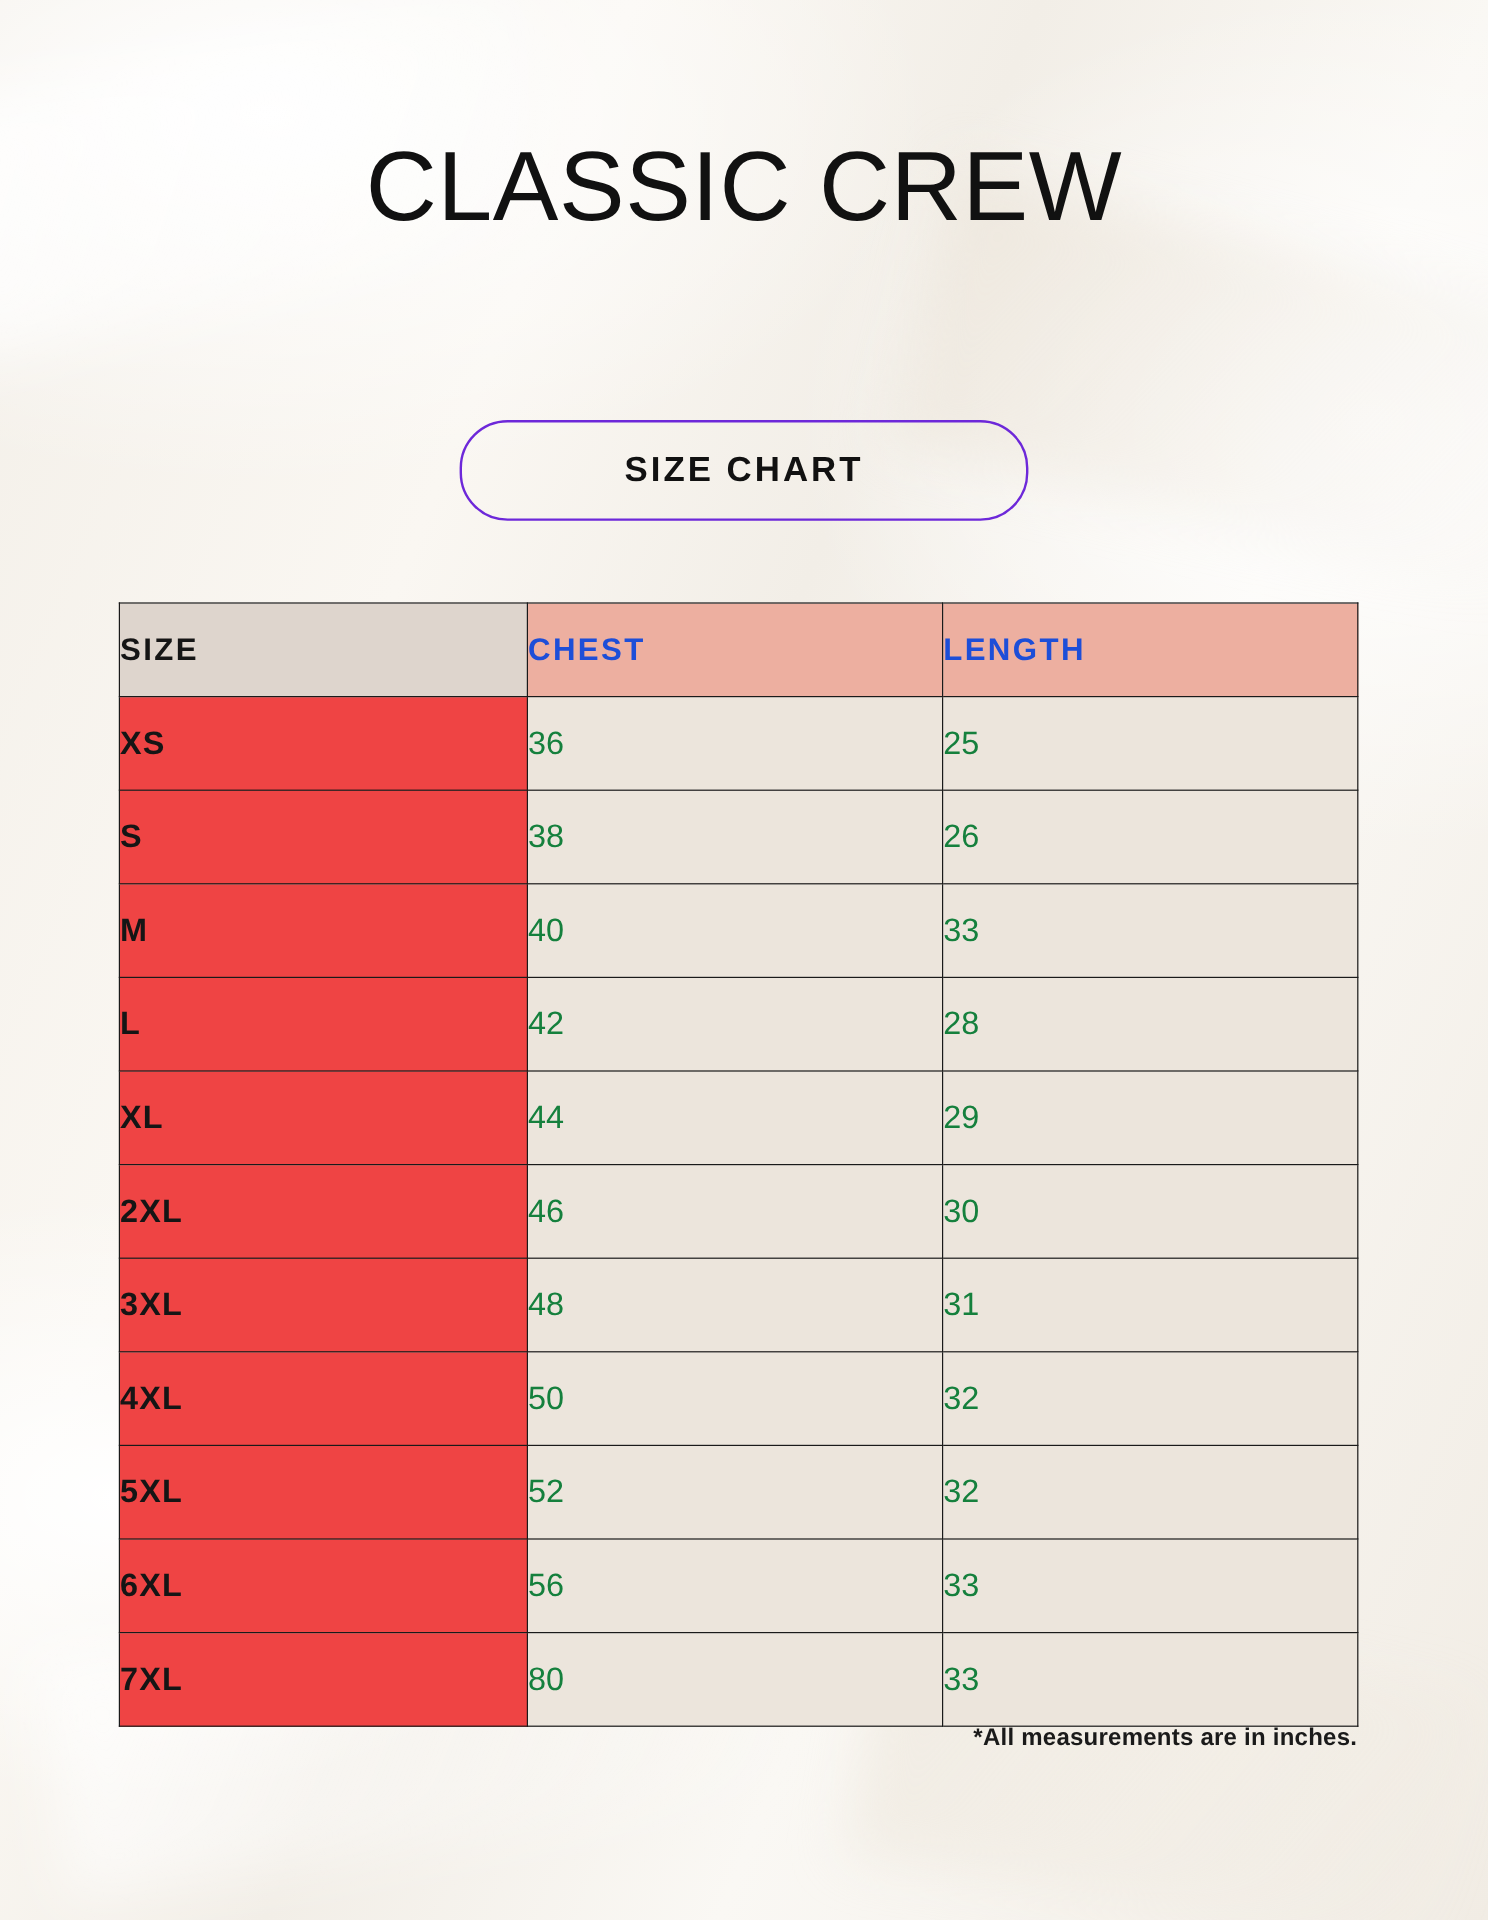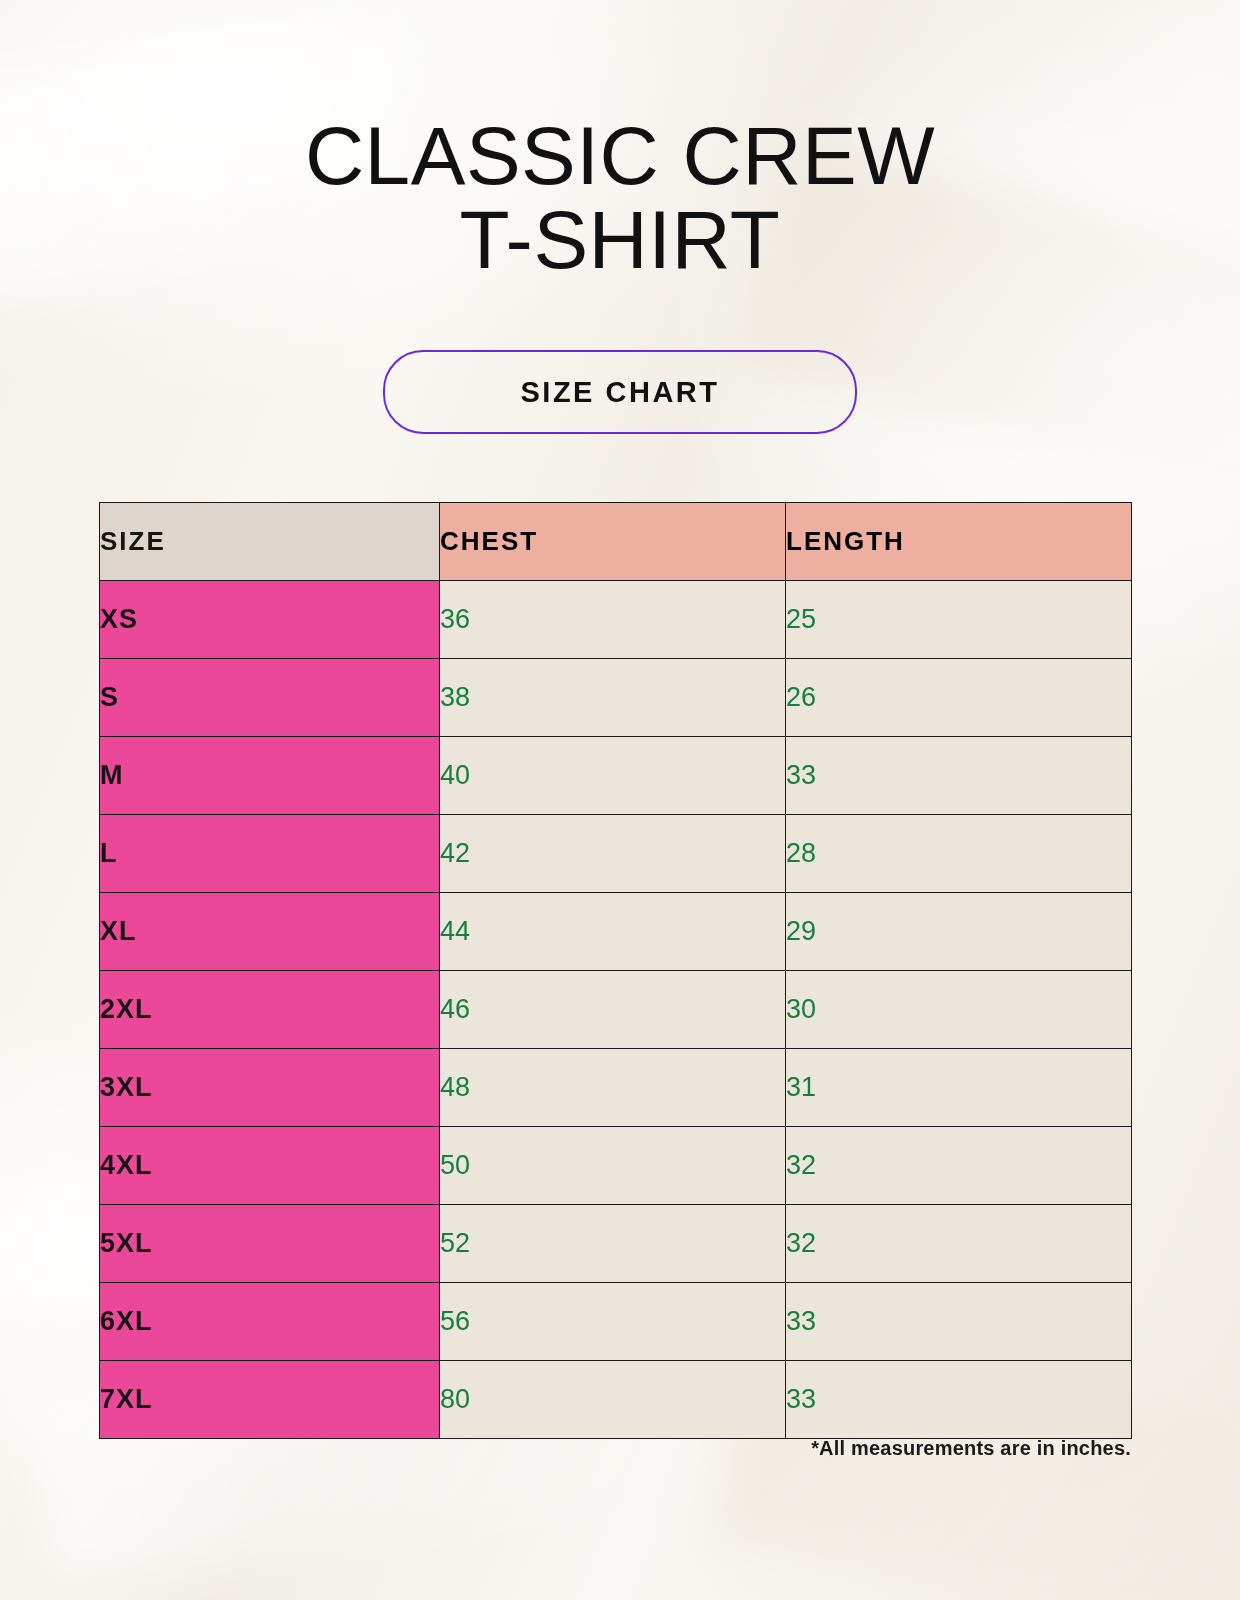--- a/index.html
+++ b/index.html
@@ -111,24 +111,24 @@
     font-size: 26px;
     font-weight: 700;
     letter-spacing: 2px;
     color: #151515;
   }
   th.head-measure {
     background: #edafa0;
     font-size: 26px;
     font-weight: 700;
     letter-spacing: 2px;
-    color: #000000;
+    color: #1d4ed8;
   }
   td.cell-size {
-    background: #ec4899;
+    background: #ef4444;
     font-size: 27px;
     font-weight: 700;
     letter-spacing: 1px;
     color: #151515;
   }
   td.cell-value {
     background: #ece5dc;
     font-size: 27px;
     font-weight: 400;
     color: #15803d;
@@ -151,21 +151,20 @@
 
 <div class="page">
   <div class="bg-wash"></div>
   <div class="bg-streak streak-1"></div>
   <div class="bg-streak streak-2"></div>
   <div class="bg-streak streak-3"></div>
   <div class="bg-streak streak-4"></div>
 
   <h1 class="title">
     <span class="line1">CLASSIC CREW</span>
-    <span class="line2">T-SHIRT</span>
   </h1>
 
   <div class="badge-wrap">
     <div class="badge">SIZE CHART</div>
   </div>
 
   <div class="table-wrap">
     <table class="size-table">
       <colgroup>
         <col class="c-size">

